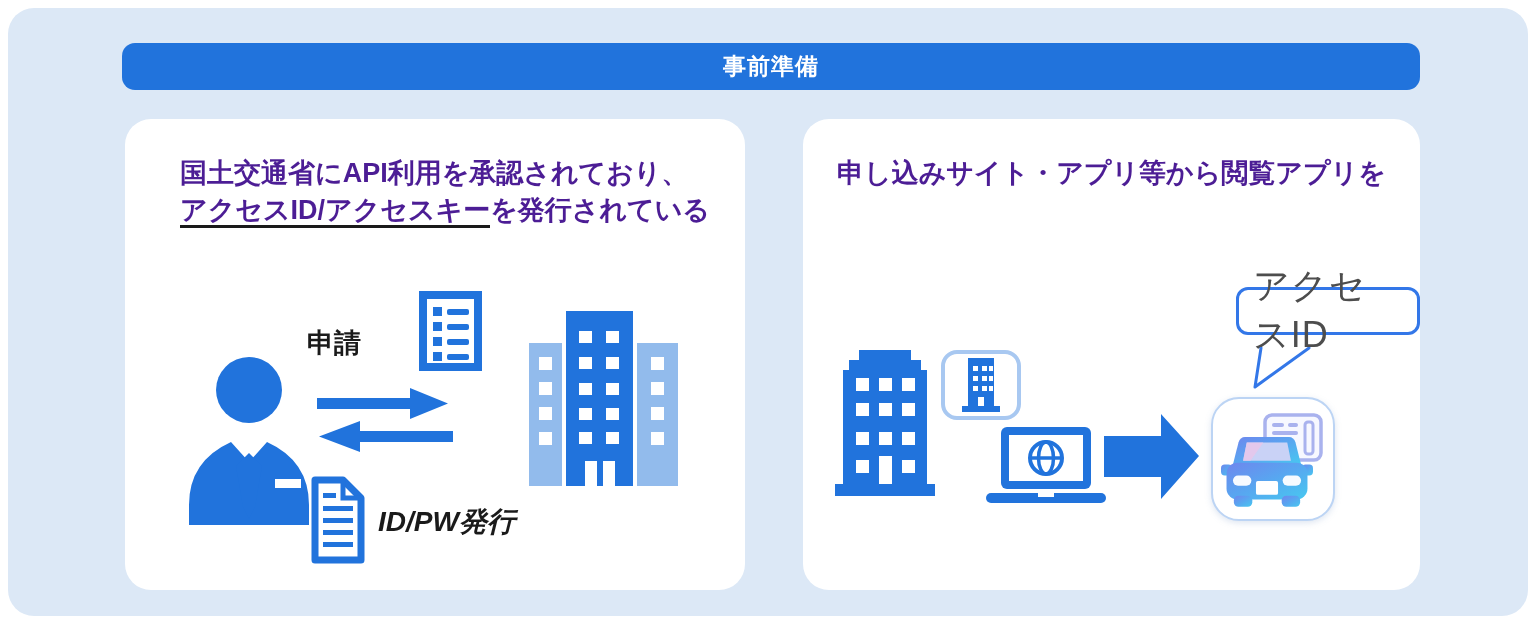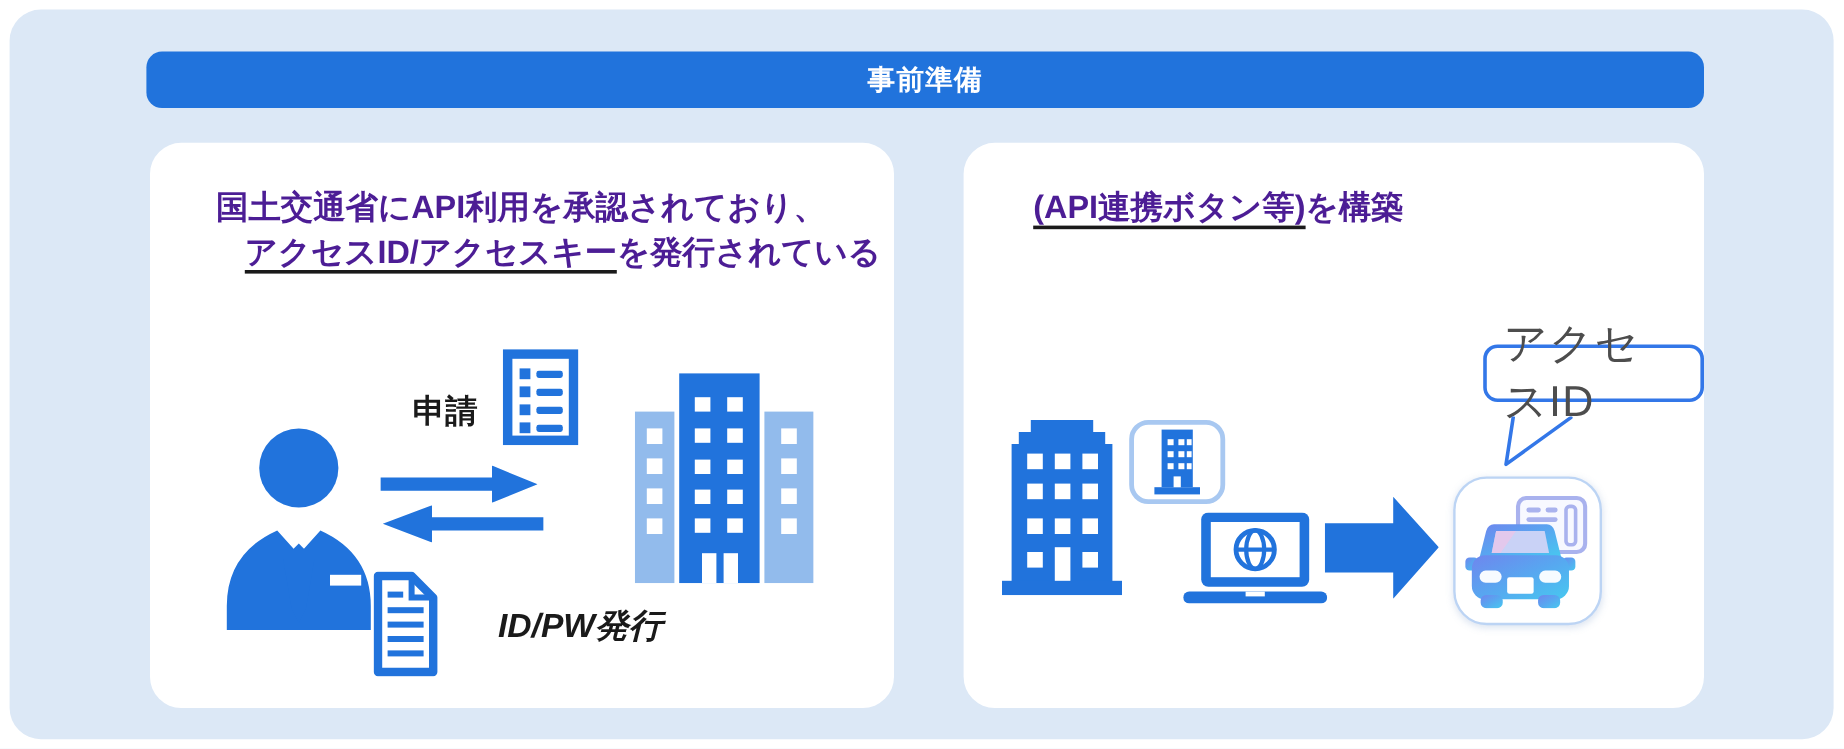--- a/index.html
+++ b/index.html
@@ -21,23 +21,23 @@
     position:absolute;top:111px;height:471px;background:#ffffff;border-radius:26px;
   }
   .panel.left{left:117px;width:620px;}
   .panel.right{left:795px;width:617px;}
   .heading{
     position:absolute;color:#4c1d95;font-size:27px;font-weight:bold;
     line-height:37px;white-space:nowrap;
   }
   .panel.left .heading{left:55px;top:36px;}
   .panel.right .heading{left:34px;top:36px;}
-  .u{border-bottom:3px solid #1a1a1a;margin-left:24px;}
+  .u{border-bottom:3px solid #1a1a1a;}
   .abs{position:absolute;}
-  .label-bold{position:absolute;color:#1a1a1a;font-weight:bold;white-space:nowrap;margin-left:37px;}
+  .label-bold{position:absolute;color:#1a1a1a;font-weight:bold;white-space:nowrap;}
   
   .bubble{
     position:absolute;left:433px;top:168px;height:48px;padding:0 14px;
     border:3px solid #3377e8;border-radius:12px;background:#ffffff;
     display:flex;align-items:center;justify-content:center;
     font-size:36px;color:#4d4d4d;letter-spacing:1px;z-index:2;box-sizing:border-box;
   }
   .bubble-tail{position:absolute;left:450px;top:228px;z-index:3;}
   
   .badge{
@@ -137,21 +137,21 @@
       <rect x="12" y="54" width="30" height="5" fill="#2173dc"></rect>
       <rect x="12" y="66" width="30" height="5" fill="#2173dc"></rect>
     </svg>
 
     <div class="label-bold" style="left:253px;top:384px;font-size:28px;font-style:italic;">ID/PW発行</div>
   </div>
 
   <div class="panel right">
     <div class="heading">
       <div>
-        <span class="u">(API連携ボタン等)</span><span>を構築</span>
+        <span>申し込みサイト・アプリ等から閲覧アプリを</span>
       </div>
     </div>
 
     <svg class="abs" style="left:32px;top:229px;" width="100" height="148" viewBox="0 0 100 148">
       <rect x="24" y="2" width="52" height="12" fill="#2173dc"></rect>
       <rect x="14" y="12" width="72" height="12" fill="#2173dc"></rect>
       <rect x="8" y="22" width="84" height="116" fill="#2173dc"></rect>
       <rect x="0" y="136" width="100" height="12" fill="#2173dc"></rect>
       <rect x="21" y="30" width="13" height="13" fill="#ffffff"></rect>
         <rect x="44" y="30" width="13" height="13" fill="#ffffff"></rect>

